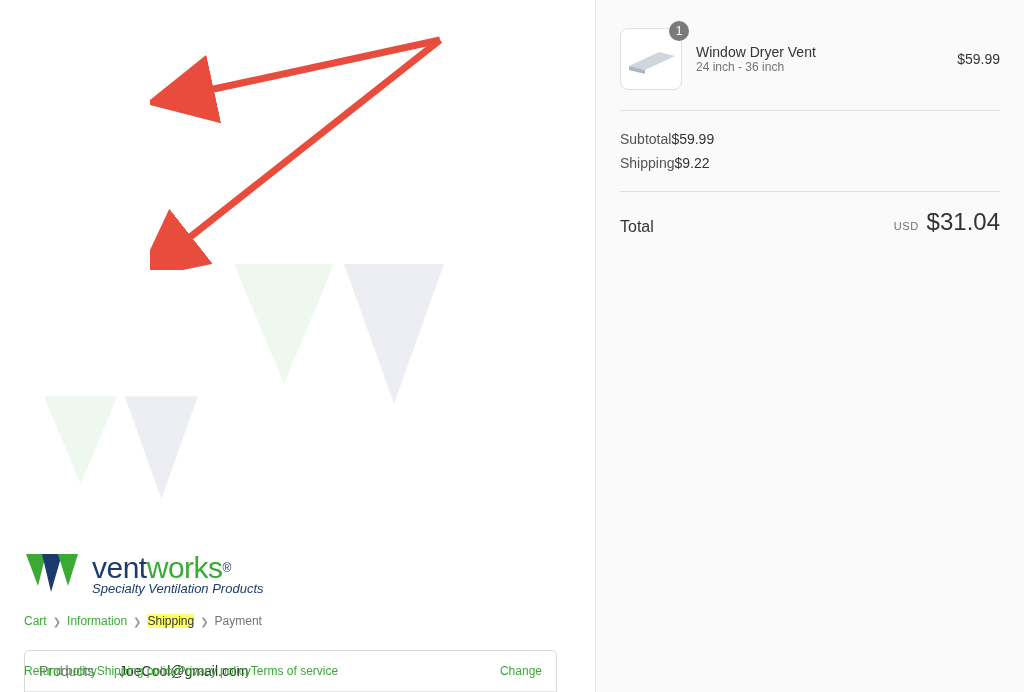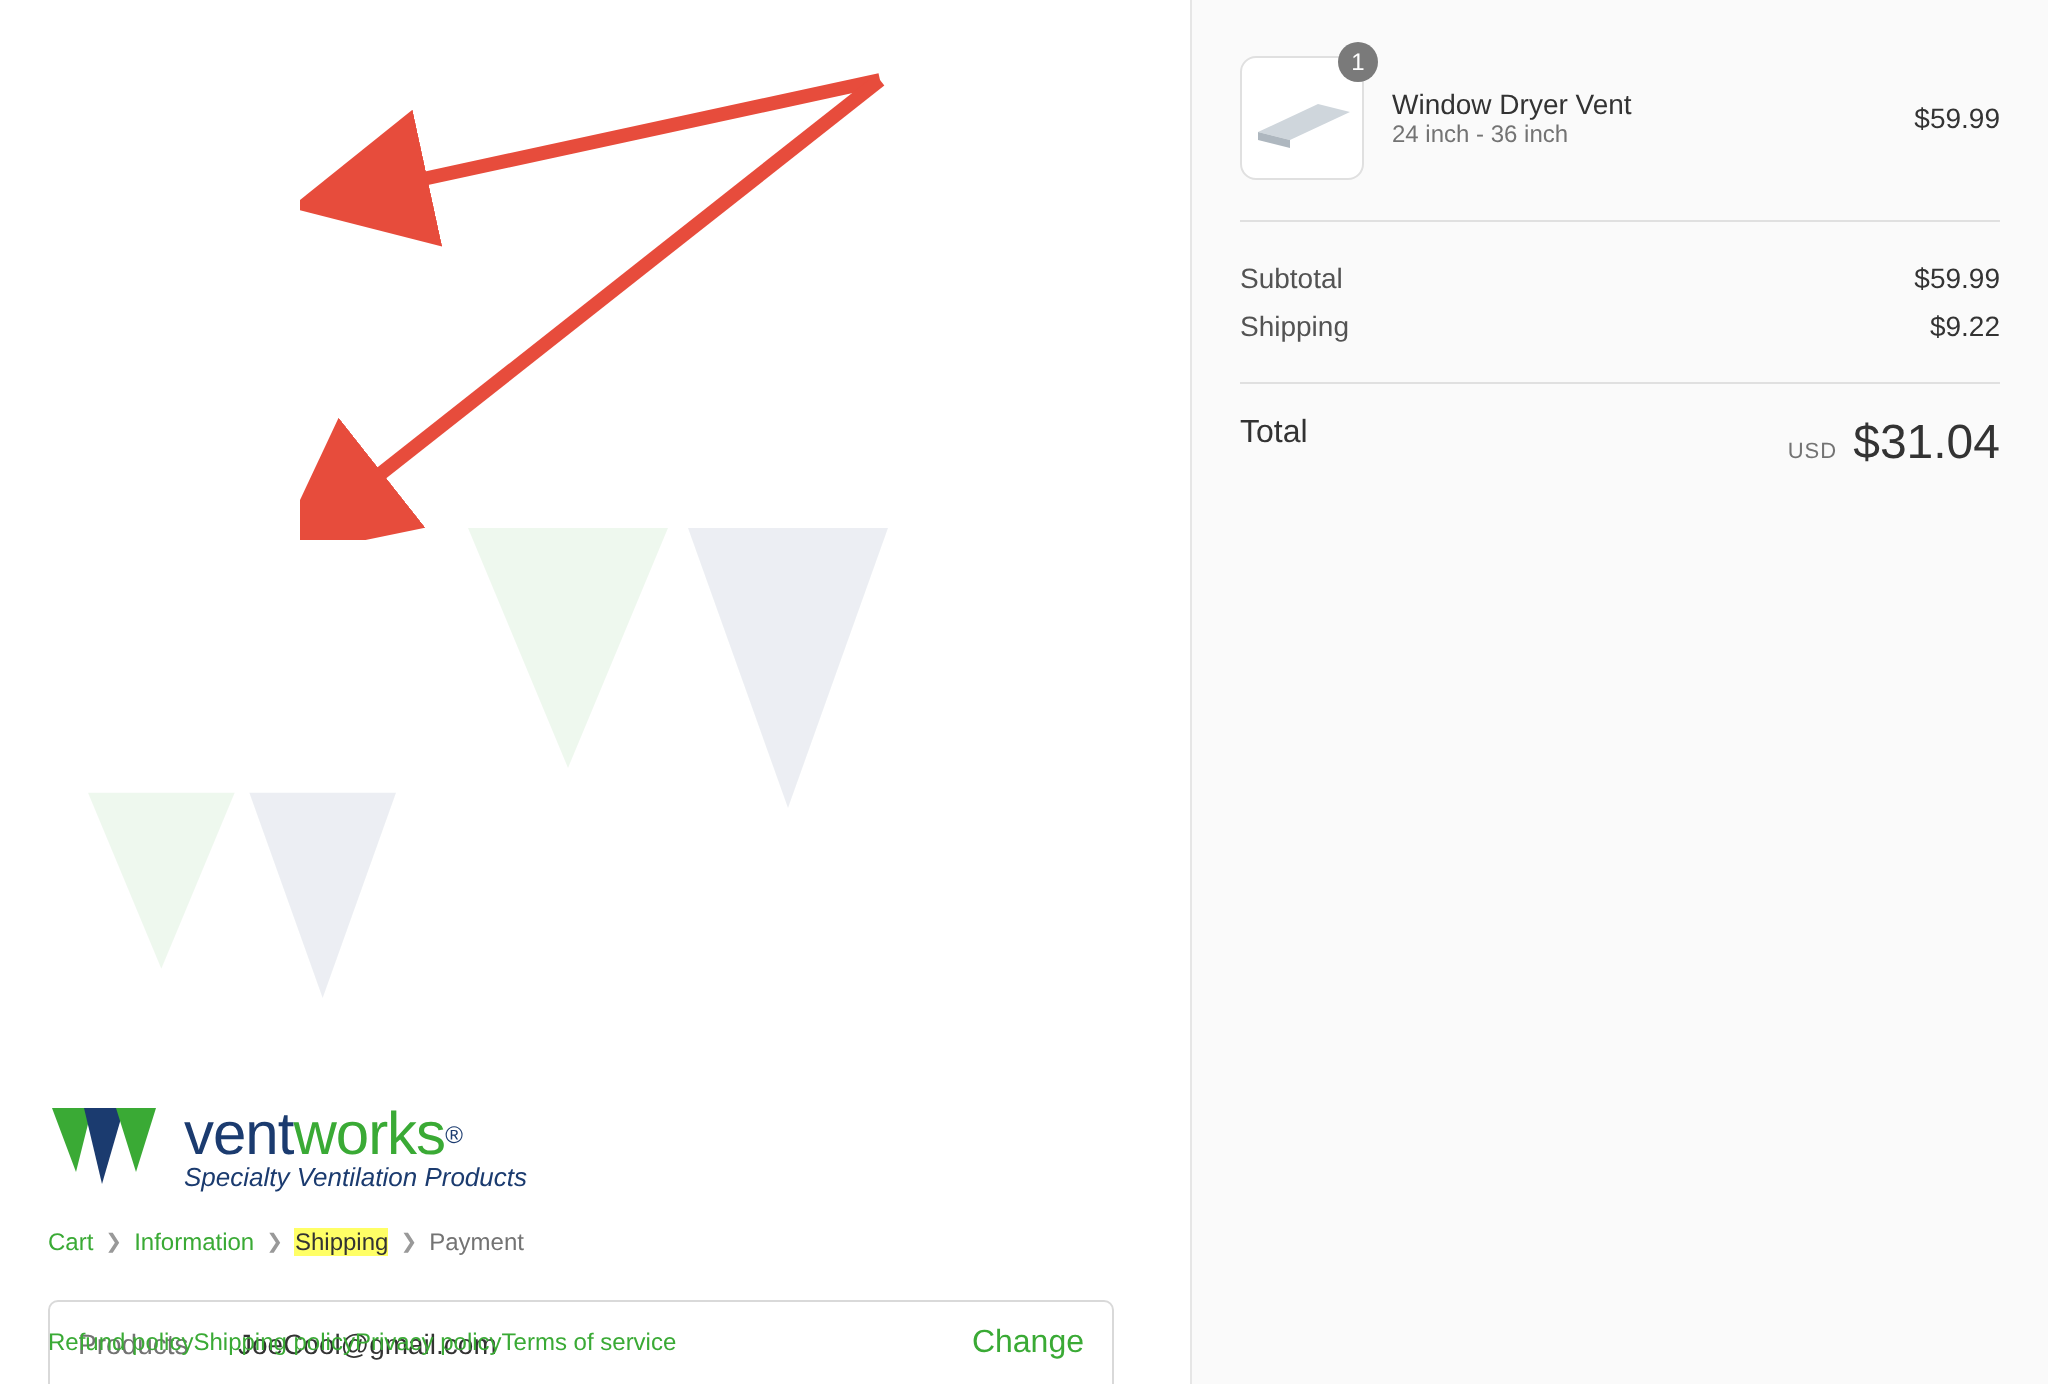--- a/index.html
+++ b/index.html
@@ -26,40 +26,40 @@
 .breadcrumb .crumb.done { color: #3aaa35; }
 .breadcrumb .crumb.current { color: #333; }
 .breadcrumb .sep { color: #999; font-size: 10px; }
 .hl { background: #ffff66; }
 
 .review-box { border: 1px solid #d9d9d9; border-radius: 5px; margin-bottom: 28px; background: #fff; }
 .review-row { display: flex; align-items: center; padding: 12px 14px; font-size: 14px; }
 .review-row + .review-row { border-top: 1px solid #e6e6e6; }
 .review-label { width: 80px; color: #737373; }
 .review-value { flex: 1; color: #333; }
-.review-change { color: #3aaa35; font-size: 16px; cursor: pointer; }
+.review-change { color: #3aaa35; font-size: 12px; cursor: pointer; }
 
 .footer-links { position: absolute; bottom: 14px; left: 24px; font-size: 12px; color: #3aaa35; display: flex; }
 .footer-links span { cursor: pointer; }
 
 
 .arrow { position: absolute; z-index: 5; pointer-events: none; }
 
 
 .cart-item { display: flex; align-items: center; gap: 14px; padding-bottom: 20px; }
 .thumb-wrap { position: relative; width: 62px; height: 62px; border: 1px solid #e0e0e0; border-radius: 8px; background: #fff; display: flex; align-items: center; justify-content: center; }
 .thumb-wrap .qty-badge { position: absolute; top: -8px; right: -8px; background: #7a7a7a; color: #fff; font-size: 12px; width: 20px; height: 20px; border-radius: 50%; display: flex; align-items: center; justify-content: center; }
 .item-meta { flex: 1; }
 .item-name { font-size: 14px; color: #333; }
 .item-variant { font-size: 12px; color: #737373; }
 .item-price { font-size: 14px; font-weight: 500; color: #333; }
 .divider { border-top: 1px solid #e0e0e0; }
 .totals { padding: 16px 0; }
-.total-row { display: flex; justify-content: space-between; font-size: 14px; color: #535353; padding: 4px 0; gap: 48px; }
-.grand { display: flex; justify-content: space-between; align-items: flex-start; padding-top: 16px; }
+.total-row { display: flex; font-size: 14px; color: #535353; padding: 4px 0; }
+.grand { display: flex; justify-content: space-between; align-items: flex-end; padding-top: 16px; }
 .grand-label { font-size: 16px; color: #333; }
 .grand-amt { font-size: 24px; color: #333; font-weight: 500; }
 .grand-cur { font-size: 11px; color: #737373; letter-spacing: 0.5px; margin-right: 8px; }
 </style>
 </head>
 <body>
 
 <div class="page">
   <div class="left">
 

